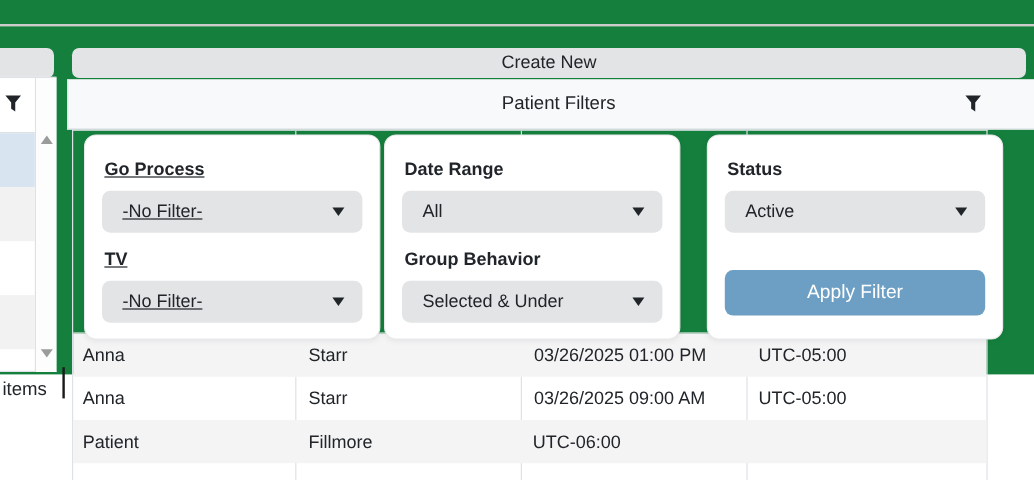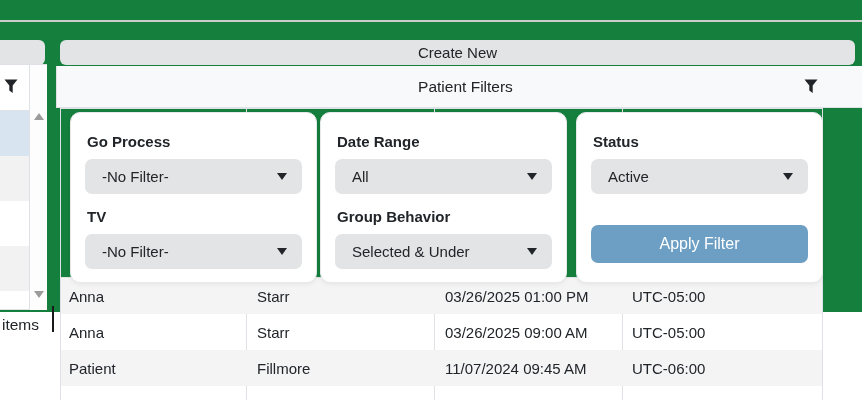--- a/index.html
+++ b/index.html
@@ -59,21 +59,21 @@
   .t-row .c4 { width:200px; padding-left:10px; }
   .t-row div { font-size:15px; color:#212529; white-space:nowrap; overflow:hidden; }
   .row1-top { position:absolute; left:0; top:168px; width:761px; height:1px; background:#e3e4e6; }
 
   .v-scroll-tick { left:817px; top:148px; width:3px; height:14px; background:#c4c4c4; border-radius:2px; }
 
   
   .card { top:112px; height:171px; width:247px; background:#fff;
     border:1px solid #e8e9eb; border-radius:10px;
     box-shadow:0 1px 5px rgba(0,0,0,0.07); padding:20px 14px 0 14px; z-index:5; }
-  .card.c1 { left:70px; } .card.c2 { left:320px; } .card.c3 { left:576px; }
+  .card.c1 { left:70px;text-decoration:underline; } .card.c2 { left:320px; } .card.c3 { left:589px; }
   .f-label { font-weight:700; font-size:15px; color:#212529; margin:0 0 9px 2px; }
   .f-label.second { margin-top:14px; }
   .f-select { position:relative; height:35px; background:#e3e4e6; border-radius:7px;
     display:flex; align-items:center; cursor:default; }
   .f-select .val { padding-left:17px; font-size:15px; color:#212529; white-space:nowrap; }
   .f-select .caret { position:absolute; right:15px; top:14px; width:0; height:0;
     border-left:5px solid transparent; border-right:5px solid transparent;
     border-top:7px solid #212529; }
   .apply-btn { margin-top:31px; height:38px; background:#6d9fc4; border-radius:7px;
     display:flex; align-items:center; justify-content:center;
@@ -134,21 +134,20 @@
     </div>
     <div class="t-row" style="top:205px">
       <div class="c1">Anna</div>
       <div class="c2">Starr</div>
       <div class="c3">03/26/2025 09:00 AM</div>
       <div class="c4">UTC-05:00</div>
     </div>
     <div class="t-row stripe" style="top:241px">
       <div class="c1">Patient</div>
       <div class="c2">Fillmore</div>
-      <div class="c3">11/07/2024 09:45 AM</div>
       <div class="c4">UTC-06:00</div>
     </div>
   </div>
 
   <div class="abs v-scroll-tick"></div>
 
   <div class="abs card c1">
     <div class="f-label">Go Process</div>
     <div class="f-select">
       <span class="val">-No Filter-</span>

